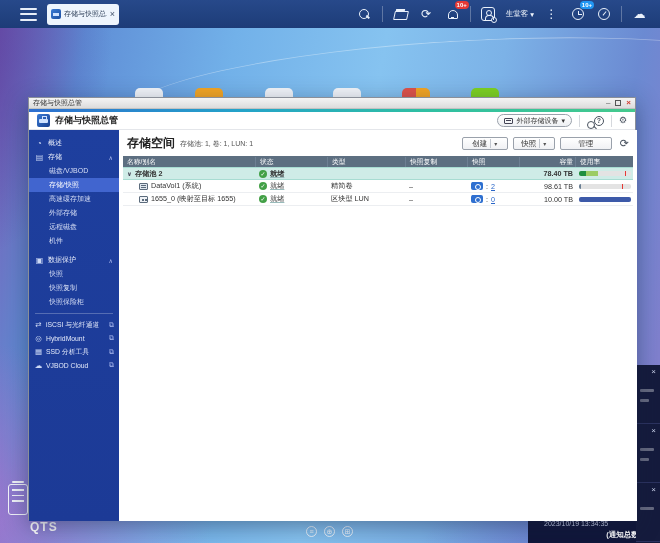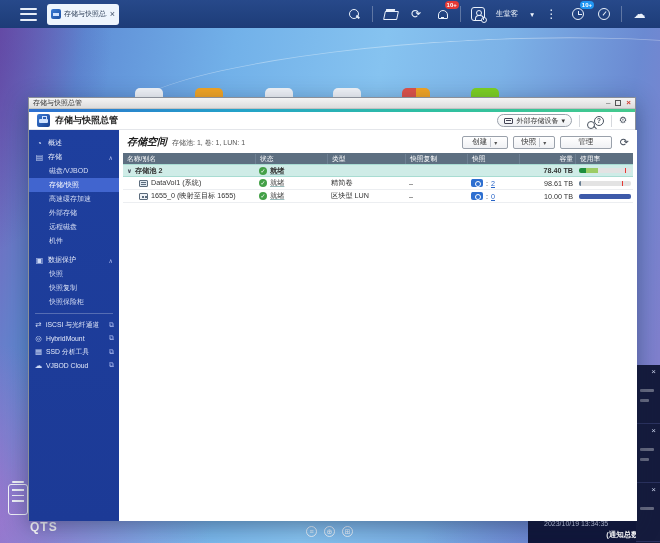--- a/index.html
+++ b/index.html
@@ -41,21 +41,21 @@
   .bell:before{content:"";position:absolute;left:1px;top:1px;width:8px;height:7px;border:1.3px solid #eaf1fb;border-radius:5px 5px 1px 1px;}
   .bell:after{content:"";position:absolute;left:4px;top:8px;width:3px;height:2px;background:#eaf1fb;border-radius:0 0 2px 2px;}
   .badge { position:absolute; top:-5px; right:-8px; font-size:6px; font-weight:bold; color:#fff;
     padding:1px 2px; border-radius:5px; line-height:1; }
   .badge.red { background:#e53935; } .badge.blue { background:#2196f3; }
   .avatar { width:14px; height:14px; border:1.3px solid #eaf1fb; border-radius:3px; position:relative; }
   .avatar:before{content:"";position:absolute;left:4px;top:2px;width:4px;height:4px;border:1px solid #eaf1fb;border-radius:50%;}
   .avatar:after{content:"";position:absolute;left:2.5px;top:7px;width:7px;height:4px;border:1px solid #eaf1fb;border-bottom:none;border-radius:4px 4px 0 0;}
   .avatar .sub { position:absolute; right:-3px; bottom:-3px; width:6px; height:6px; background:#1d3c78; border-radius:50%;
     border:1px solid #eaf1fb; }
-  .user-name { font-size:7.5px; color:#f0f5fc; display:flex; align-items:center; gap:12px; }
+  .user-name { font-size:7.5px; color:#f0f5fc; display:flex; align-items:center; gap:2px; }
   .clockic { width:12px; height:12px; border:1.3px solid #eaf1fb; border-radius:50%; position:relative; }
   .clockic:before{content:"";position:absolute;left:5px;top:2px;width:1.3px;height:4px;background:#eaf1fb;}
   .clockic:after{content:"";position:absolute;left:5px;top:5px;width:4px;height:1.3px;background:#eaf1fb;}
   .gauge { width:12px; height:12px; border:1.3px solid #eaf1fb; border-radius:50%; position:relative;}
   .gauge:before{content:"";position:absolute;left:5px;top:2px;width:1.3px;height:5px;background:#eaf1fb;transform:rotate(40deg);}
 
   
   .desk-icons { position:absolute; top:88px; left:0; width:660px; height:9px; z-index:1; }
   .desk-icons span { position:absolute; top:0; width:28px; height:12px; border-radius:5px 5px 0 0; }
   .tower { position:absolute; left:8px; top:484px; width:20px; height:31px; border:1.5px solid #f2f4fa; border-radius:3px; z-index:1; }
@@ -115,21 +115,21 @@
   .s-sub.sel { background:#4165cf; color:#fff; }
   .s-gap { height:5px; }
   .s-divider { height:1px; background:rgba(255,255,255,.25); margin:4px 6px; }
   .s-link { height:13.5px; display:flex; align-items:center; gap:3px; padding:0 5px; font-size:6.8px; color:#e3e9fa; white-space:nowrap; cursor:pointer; }
   .s-link .ic { width:9px; font-size:7.5px; text-align:center; flex:none; color:#cdd9f5; }
   .s-link .ext { margin-left:auto; font-size:7px; color:#aebcf0; }
 
   
   .content { flex:1; background:#fff; position:relative; }
   .c-head { display:flex; align-items:center; padding:5px 8px 4px 8px; }
-  .c-title { font-size:10px; font-weight:bold; color:#222;font-style:italic; }
+  .c-title { font-size:12px; font-weight:bold; color:#222; }
   .c-summary { font-size:7px; color:#555; margin-left:5px; margin-top:1px; }
   .c-btns { margin-left:auto; display:flex; align-items:center; gap:5px; }
   .btn { height:13px; border:1px solid #9aa1ab; background:linear-gradient(180deg,#fff,#f0f1f4);
     font-size:7.5px; color:#333; display:flex; align-items:center; justify-content:center; border-radius:2px; }
   .btn.dd { width:46px; } .btn.dd2 { width:42px; } .btn.w { width:52px; }
   .btn .dv { width:1px; height:9px; background:#c2c7cf; margin:0 3px; }
   .btn .ar { font-size:6px; color:#555; }
   .refresh { font-size:11px; color:#4a5360; margin-left:3px; line-height:1; }
 
   .tbl { margin:0 4px; }

